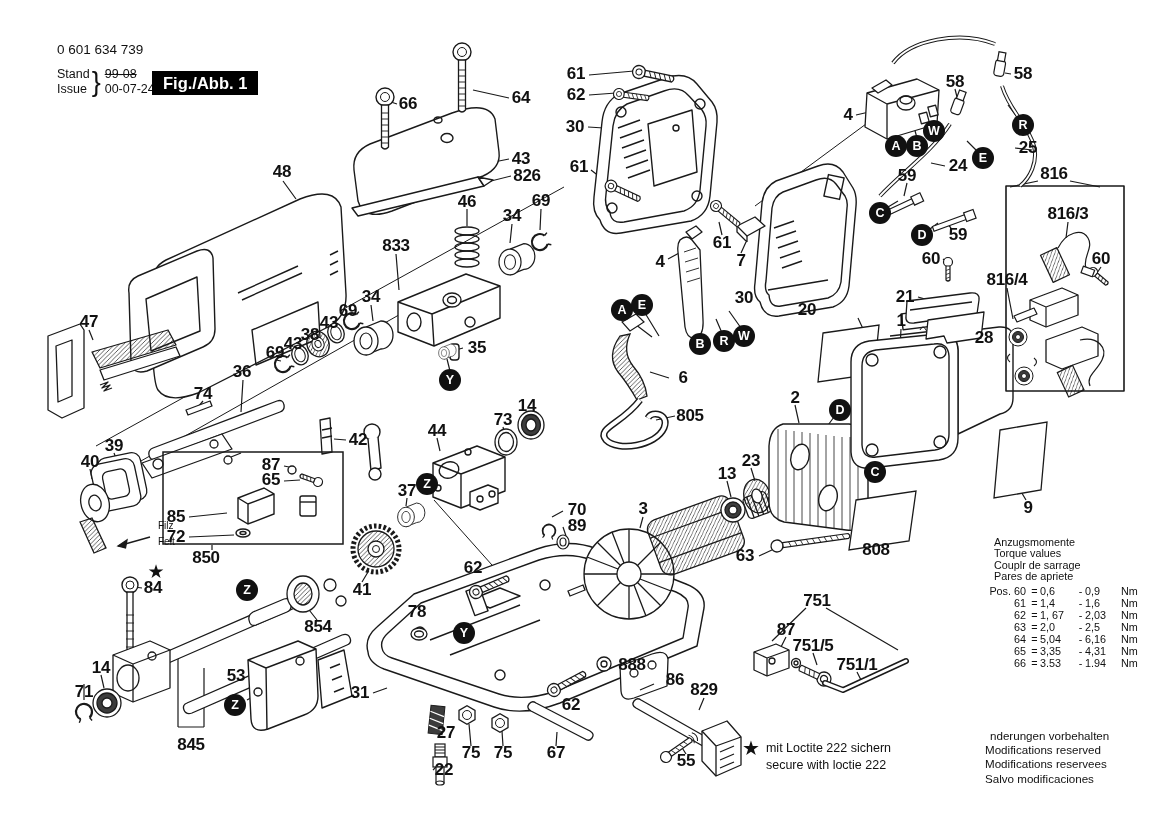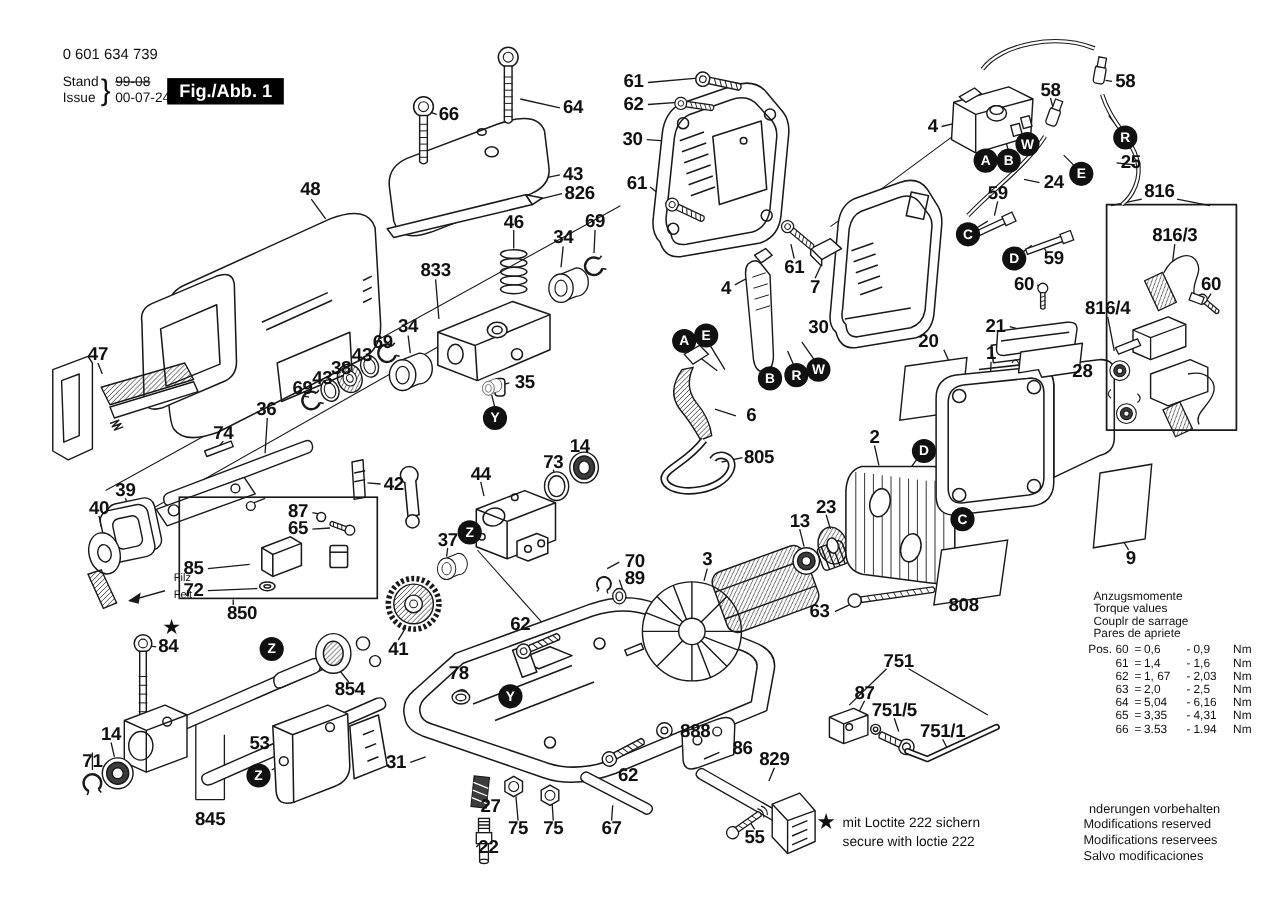--- a/index.html
+++ b/index.html
@@ -637,21 +637,21 @@
       <div class="callout" style="left: 477px; top: 348px;">35</div>
       <div class="callout" style="left: 89px; top: 322px;">47</div>
       <div class="callout" style="left: 203px; top: 394px;">74</div>
       <div class="callout" style="left: 114px; top: 446px;">39</div>
       <div class="callout" style="left: 90px; top: 462px;">40</div>
       <div class="callout" style="left: 358px; top: 440px;">42</div>
       <div class="callout" style="left: 271px; top: 465px;">87</div>
       <div class="callout" style="left: 271px; top: 480px;">65</div>
       <div class="callout" style="left: 176px; top: 517px;">85</div>
       <div class="callout" style="left: 176px; top: 537px;">72</div>
-      <div class="callout" style="left: 220px; top: 558px;">850</div>
+      <div class="callout" style="left: 206px; top: 558px;">850</div>
       <div class="callout" style="left: 153px; top: 588px;">84</div>
       <div class="callout" style="left: 318px; top: 627px;">854</div>
       <div class="callout" style="left: 236px; top: 676px;">53</div>
       <div class="callout" style="left: 191px; top: 745px;">845</div>
       <div class="callout" style="left: 84px; top: 692px;">71</div>
       <div class="callout" style="left: 101px; top: 668px;">14</div>
       <div class="callout" style="left: 437px; top: 431px;">44</div>
       <div class="callout" style="left: 503px; top: 420px;">73</div>
       <div class="callout" style="left: 527px; top: 406px;">14</div>
       <div class="callout" style="left: 407px; top: 491px;">37</div>
@@ -689,21 +689,21 @@
       <div class="callout" style="left: 958px; top: 166px;">24</div>
       <div class="callout" style="left: 1028px; top: 148px;">25</div>
       <div class="callout" style="left: 907px; top: 176px;">59</div>
       <div class="callout" style="left: 958px; top: 235px;">59</div>
       <div class="callout" style="left: 1054px; top: 174px;">816</div>
       <div class="callout" style="left: 1068px; top: 214px;">816/3</div>
       <div class="callout" style="left: 1007px; top: 280px;">816/4</div>
       <div class="callout" style="left: 931px; top: 259px;">60</div>
       <div class="callout" style="left: 1101px; top: 259px;">60</div>
       <div class="callout" style="left: 905px; top: 297px;">21</div>
-      <div class="callout" style="left: 844px; top: 310px;">20</div>
+      <div class="callout" style="left: 807px; top: 310px;">20</div>
       <div class="callout" style="left: 901px; top: 321px;">1</div>
       <div class="callout" style="left: 984px; top: 338px;">28</div>
       <div class="callout" style="left: 1028px; top: 508px;">9</div>
       <div class="callout" style="left: 817px; top: 601px;">751</div>
       <div class="callout" style="left: 786px; top: 630px;">87</div>
       <div class="callout" style="left: 813px; top: 646px;">751/5</div>
       <div class="callout" style="left: 857px; top: 665px;">751/1</div>
       <div class="badge" style="left: 896px; top: 146px;">A</div>
       <div class="badge" style="left: 917px; top: 146px;">B</div>
       <div class="badge" style="left: 934px; top: 131px;">W</div>

